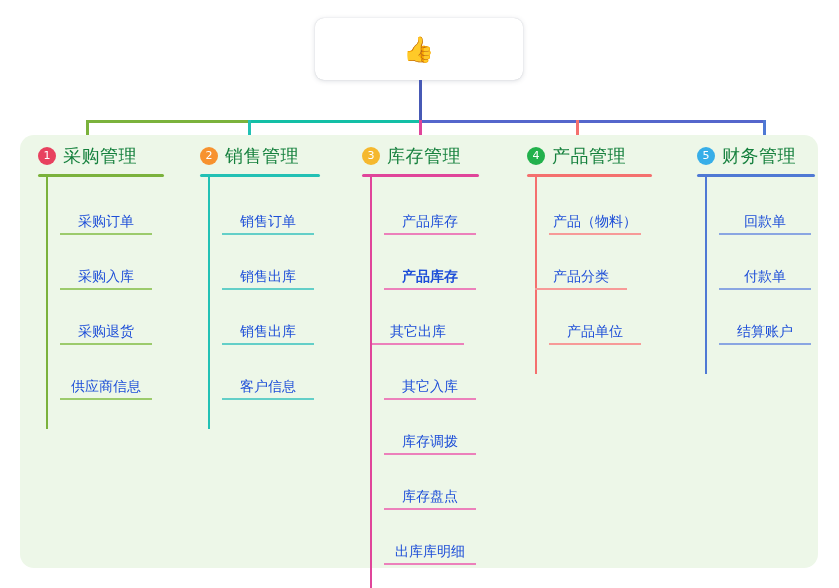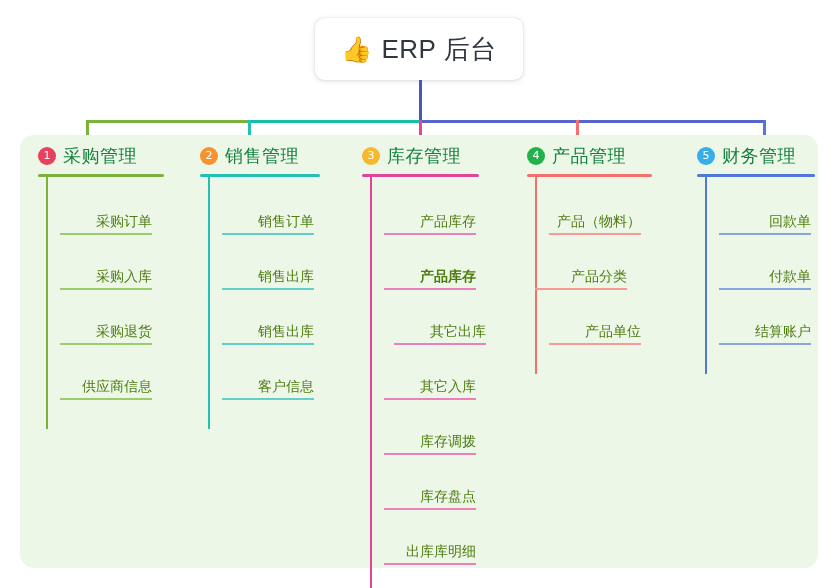--- a/index.html
+++ b/index.html
@@ -40,31 +40,30 @@
     width:18px;height:18px;border-radius:50%;
     color:#fff;font-size:11px;line-height:18px;text-align:center;
     display:block;flex:none;font-family:"DejaVu Sans",sans-serif;
   }
   .col-title{font-size:18px;color:#15803d;letter-spacing:.5px;}
   .head-rule{position:absolute;height:3px;top:39px;left:0;border-radius:2px;}
 
   .spine{position:absolute;width:2px;top:42px;left:8px;}
 
   .item{position:absolute;left:8px;}
-  .item-label{position:absolute;left:0;bottom:4px;width:100%;text-align:right;font-size:14px;color:#4d7c0f;white-space:nowrap;margin-top:26px;}
+  .item-label{position:absolute;left:0;bottom:4px;width:100%;text-align:center;font-size:14px;color:#1d4ed8;white-space:nowrap;margin-top:26px;}
   .item-rule{position:absolute;left:0;bottom:0;height:2px;width:100%;}
 </style>
 </head>
 <body>
 
 <div id="stage">
 
   <div class="root-card">
     <span class="root-emoji">👍</span>
-    <span class="root-title">ERP 后台</span>
   </div>
 
   <div id="connectors">
       <div class="conn v" style="left: 419px; top: 80px; width: 3px; height: 43px; background: rgb(71, 89, 181);"></div>
       <div class="conn h" style="left: 86px; top: 120px; width: 165px; height: 3px; background: rgb(123, 178, 60);"></div>
       <div class="conn h" style="left: 248px; top: 120px; width: 174px; height: 3px; background: rgb(19, 191, 166);"></div>
       <div class="conn h" style="left: 419px; top: 120px; width: 347px; height: 3px; background: rgb(85, 102, 204);"></div>
       <div class="conn v" style="left: 86px; top: 120px; width: 3px; height: 24px; background: rgb(123, 178, 60);"></div>
       <div class="conn v" style="left: 248px; top: 120px; width: 3px; height: 24px; background: rgb(34, 193, 180);"></div>
       <div class="conn v" style="left: 419px; top: 120px; width: 3px; height: 24px; background: rgb(224, 69, 154);"></div>
@@ -130,21 +129,21 @@
           <div class="head-rule" style="width: 117px; background: rgb(224, 69, 154);"></div>
           <div class="spine" style="height: 417px; background: rgb(224, 69, 154);"></div>
           <div class="item" style="top: 74px; left: 22px; width: 92px; height: 26px;">
             <div class="item-label">产品库存</div>
             <div class="item-rule" style="background: rgb(236, 128, 187);"></div>
           </div>
           <div class="item" style="top: 129px; left: 22px; width: 92px; height: 26px; font-weight: bold;">
             <div class="item-label">产品库存</div>
             <div class="item-rule" style="background: rgb(236, 128, 187);"></div>
           </div>
-          <div class="item" style="top: 184px; left: 32px; width: 92px; height: 26px;">
+          <div class="item" style="top: 184px; left: 10px; width: 92px; height: 26px;">
             <div class="item-label">其它出库</div>
             <div class="item-rule" style="background: rgb(236, 128, 187);"></div>
           </div>
           <div class="item" style="top: 239px; left: 22px; width: 92px; height: 26px;">
             <div class="item-label">其它入库</div>
             <div class="item-rule" style="background: rgb(236, 128, 187);"></div>
           </div>
           <div class="item" style="top: 294px; left: 22px; width: 92px; height: 26px;">
             <div class="item-label">库存调拨</div>
             <div class="item-rule" style="background: rgb(236, 128, 187);"></div>

